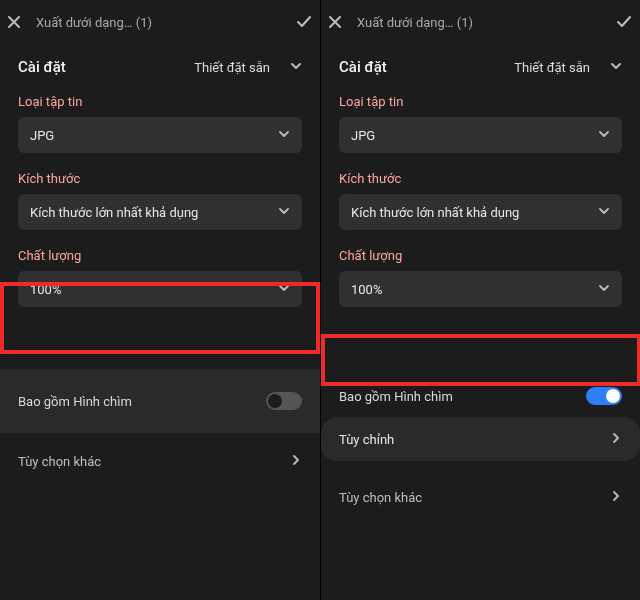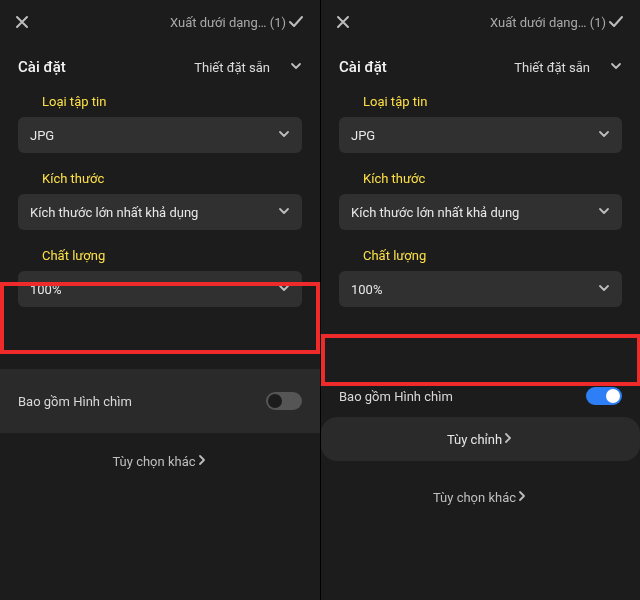--- a/index.html
+++ b/index.html
@@ -1,31 +1,31 @@
 <!DOCTYPE html>
 <html><head>
 <meta charset="utf-8">
 <style>
   * { margin: 0; padding: 0; box-sizing: border-box; }
   html, body { width: 640px; height: 600px; background: #000; font-family: -apple-system, Segoe UI, Roboto, Arial, sans-serif; font-size: 13px; color: #d8d8d8; }
   .wrap { display: flex; width: 640px; height: 600px; }
   .panel { width: 320px; height: 600px; background: #1c1c1c; position: relative; }
   .panel + .panel { border-left: 1px solid #000; }
 
-  .header { display: flex; align-items: center; height: 44px; padding: 0 14px; text-align: right; }
+  .header { display: flex; align-items: center; height: 44px; padding: 0 6px; }
   .header .close { width: 16px; height: 16px; margin-right: 14px; display:flex; align-items:center; justify-content:center; }
   .header .title { flex: 1; color: #aaa; }
   .header .check { width: 20px; height: 20px; display:flex; align-items:center; justify-content:center; }
 
   .section { padding: 0 18px; }
   .row-head { display: flex; align-items: center; justify-content: space-between; margin: 14px 0 14px 0; text-align: center; }
   .row-head .h1 { font-size: 15px; color: #f4f4f4; font-weight: 500; }
   .row-head .preset { display:flex; align-items:center; gap:20px; color:#ddd; }
 
-  .label { color: #fde047; margin-top: 18px; margin-bottom: 8px; margin-left: 24px; }
+  .label { color: #fca5a5; margin-top: 18px; margin-bottom: 8px; }
 
   .dropdown {
     background: #303030; border-radius: 6px;
     height: 36px; display:flex; align-items:center; justify-content:space-between;
     padding: 16px 12px; color:#e8e8e8;
   }
 
   .chev svg, .close svg, .check svg { stroke: #bdbdbd; }
 
   .toggle-row {
@@ -35,21 +35,21 @@
   .toggle-row.highlight-off {
     background:#2a2a2a;
   }
 
   .toggle { width: 36px; height: 18px; border-radius: 9px; background:#555; position:relative; }
   .toggle .knob { position:absolute; top:2px; left:2px; width:14px; height:14px; border-radius:50%; background:#1c1c1c; }
   .toggle.on { background:#2e7ef6; }
   .toggle.on .knob { left:auto; right:2px; background:#fff; }
 
   .more-row {
-    display:flex; align-items:center; justify-content:center;
+    display:flex; align-items:center; justify-content:space-between;
     height: 44px; padding: 0 18px; color:#bfbfbf;border-radius:16px;
   }
   .more-row.bright { background:#2a2a2a; color:#e8e8e8; }
 
   .red-box { border: 4px solid #ef2a2a; position:absolute; pointer-events:none; }
 </style>
 </head>
 <body>
 
 <div class="wrap">

